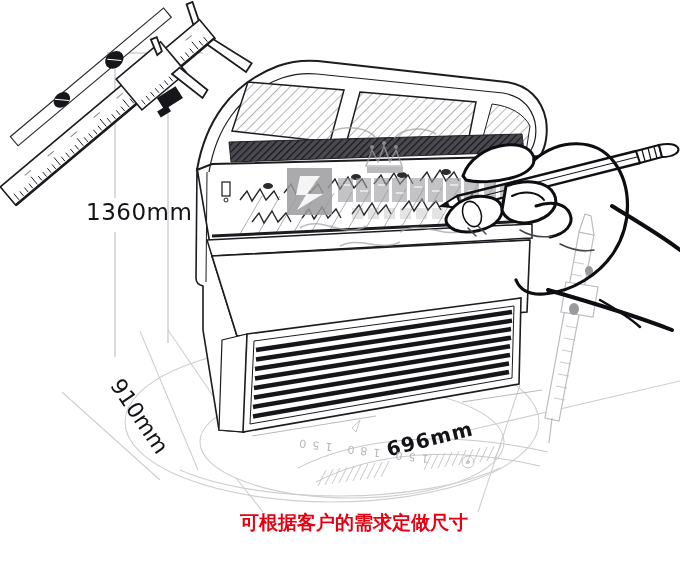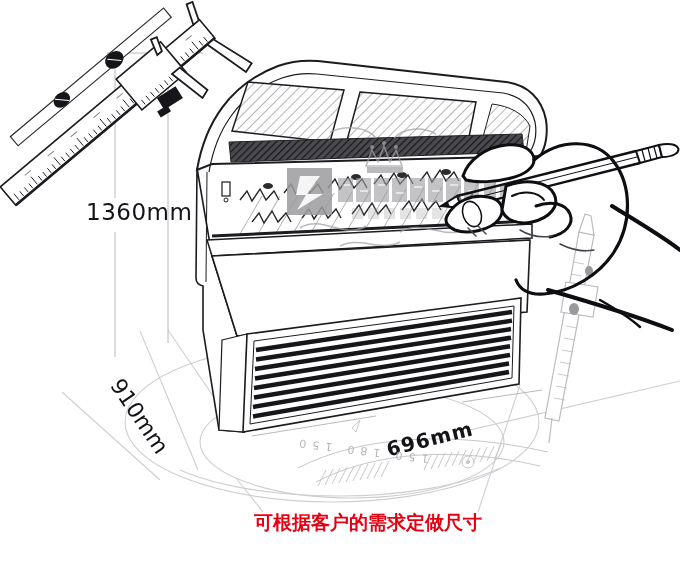--- a/index.html
+++ b/index.html
@@ -8,21 +8,21 @@
     overflow:hidden;font-family:"DejaVu Sans",sans-serif;
   }
   .canvas svg{position:absolute;left:0;top:0;}
   .label{position:absolute;color:#141418;white-space:nowrap;}
   .dim-height{left:86px;top:199px;font-size:23px;letter-spacing:0.5px;}
   .dim-depth{left:126px;top:374px;font-size:22px;transform:rotate(56deg);transform-origin:0 0;}
   .dim-width{left:384px;top:438px;font-size:20px;font-weight:700;letter-spacing:1px;
              transform:rotate(-14deg);transform-origin:0 0;}
   .floor-numbers{left:293px;top:444px;font-size:11px;color:#b7b7bb;letter-spacing:6px;
              transform:rotate(187deg);transform-origin:center;}
-  .caption{position:absolute;left:254px;top:510px;font-size:19px;font-weight:700;
+  .caption{position:absolute;left:240px;top:510px;font-size:19px;font-weight:700;
              color:#e60012;letter-spacing:0px;white-space:nowrap;}
   .wm-blur{filter:blur(0.7px);}
 </style>
 </head>
 <body>
 
 <div class="canvas">
 
 <svg width="680" height="578" viewBox="0 0 680 578">
   <defs>

